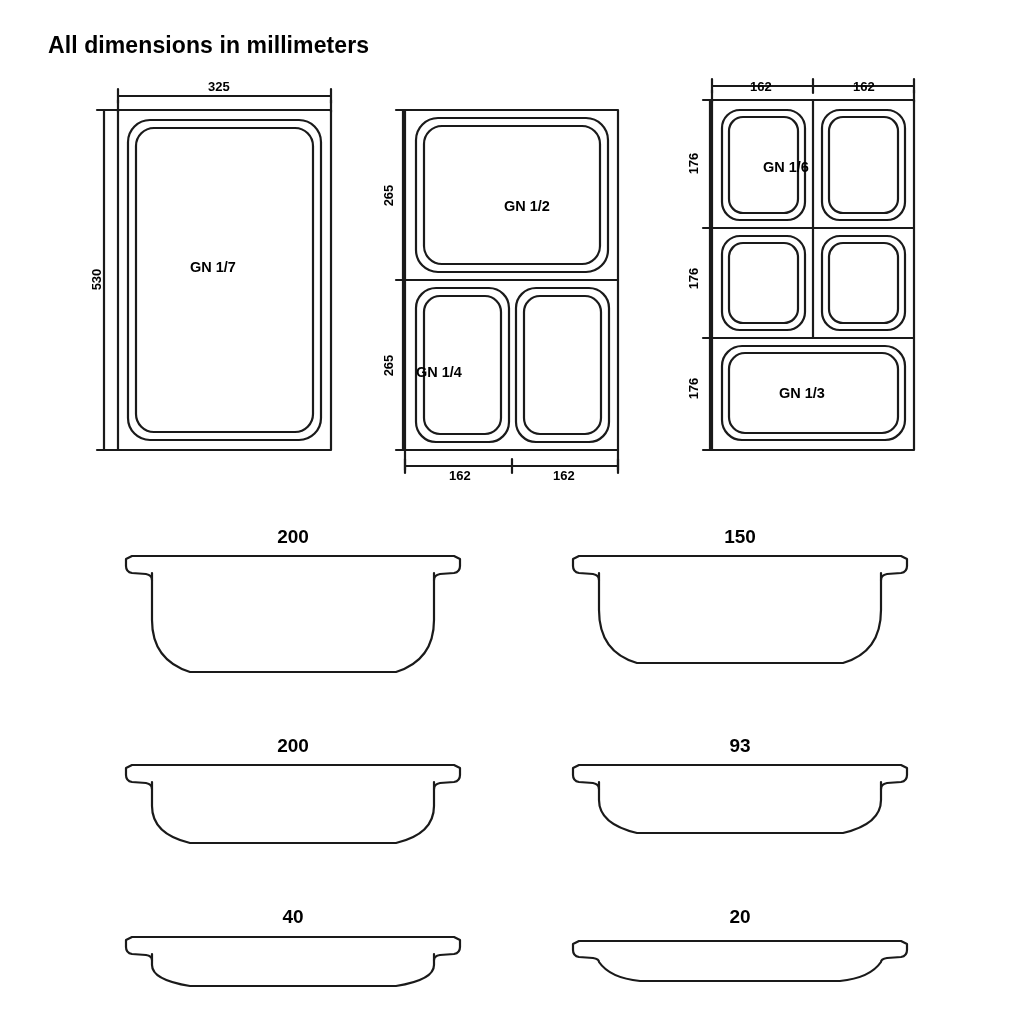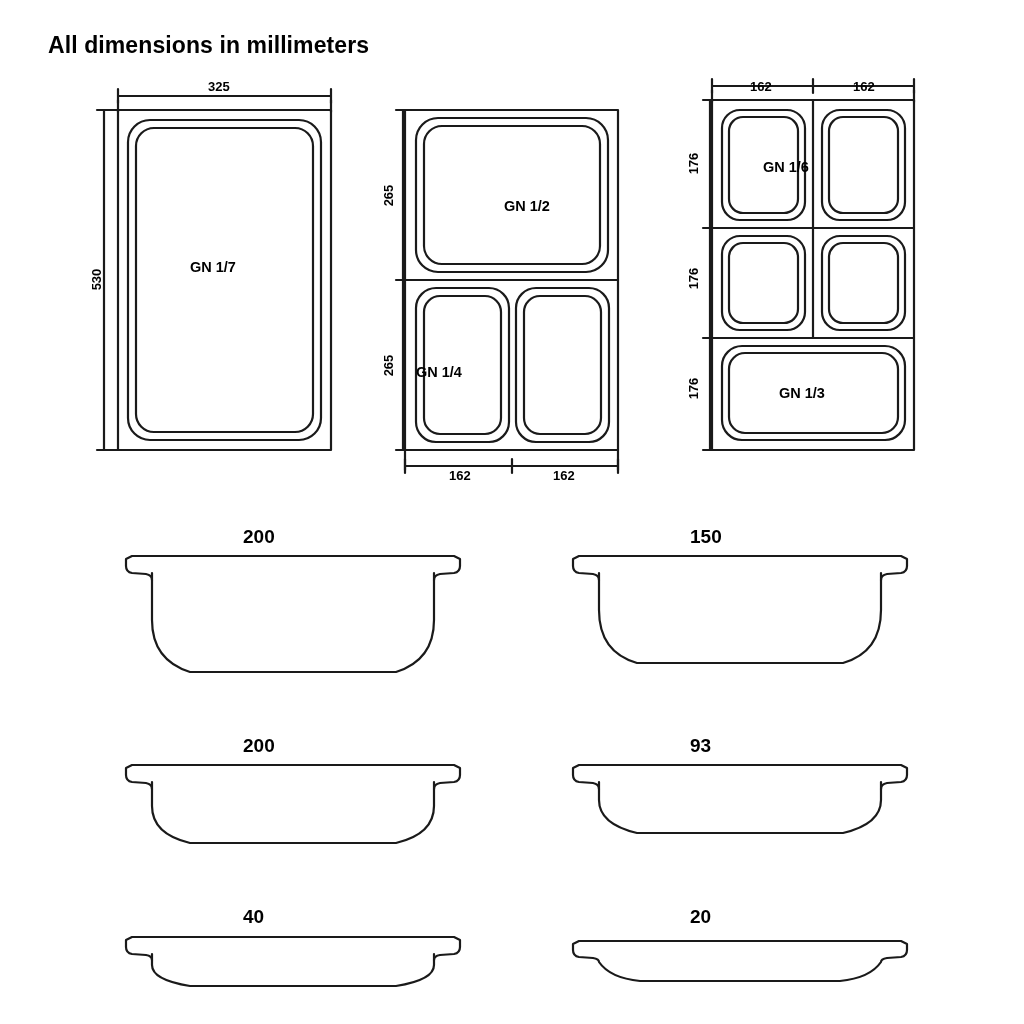--- a/index.html
+++ b/index.html
@@ -45,20 +45,21 @@
   }
   .dim.vert {
     transform: rotate(-90deg);
     transform-origin: 50% 50%;
   }
   .depth {
     position: absolute;
     font-size: 19px;
     font-weight: bold;
     white-space: nowrap;
+    text-align: center;
   }
   svg { display: block; }
 </style>
 </head>
 <body>
 
 <div class="title">All dimensions in millimeters</div>
 
 <svg id="canvas" viewBox="0 0 1024 1024" width="1024" height="1024" xmlns="http://www.w3.org/2000/svg">
   <g fill="none" stroke="#1a1a1a" stroke-width="2.2" stroke-linejoin="round" stroke-linecap="round">

